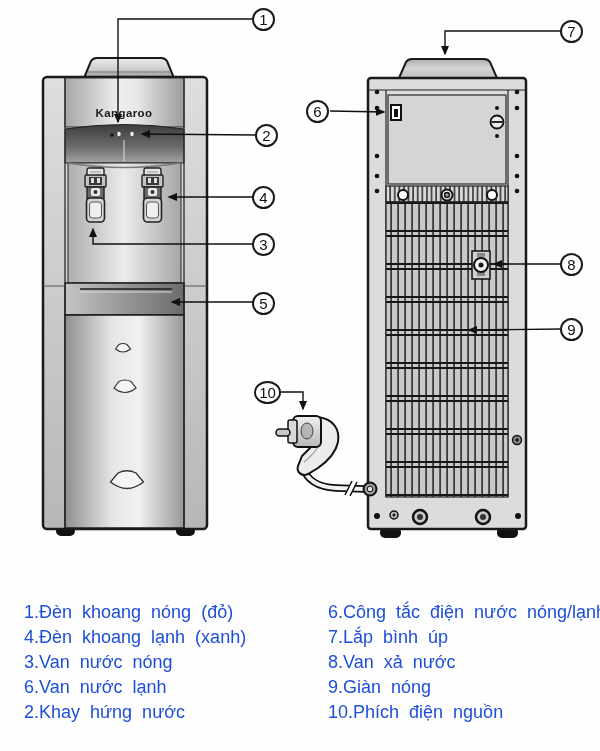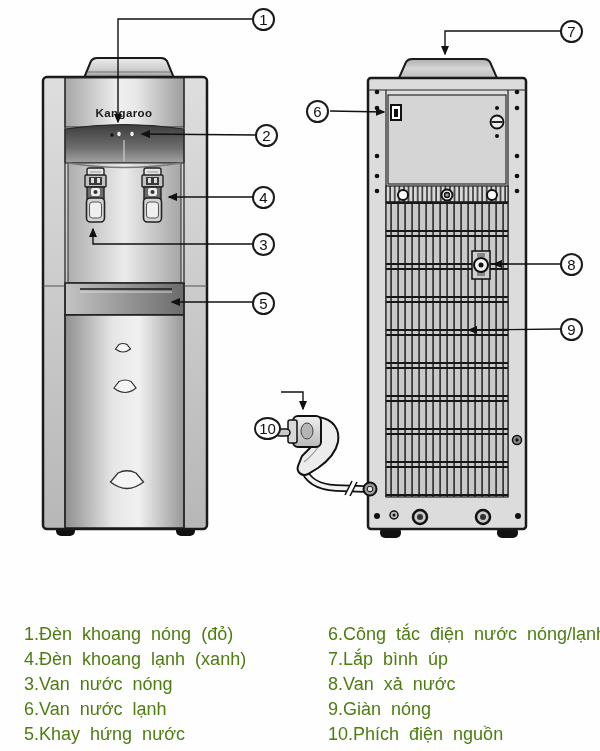--- a/index.html
+++ b/index.html
@@ -7,34 +7,34 @@
     position:relative;width:600px;height:751px;background:#fefefe;overflow:hidden;
     font-family:"Liberation Sans","DejaVu Sans",sans-serif;
   }
   .artwork{position:absolute;left:0;top:0;width:600px;height:751px;}
   .callout{
     position:absolute;box-sizing:border-box;width:23px;height:23px;
     border:2px solid #1a1a1a;border-radius:50%;background:#ffffff;
     display:flex;align-items:center;justify-content:center;
     font-size:15px;color:#111;line-height:1;
   }
-  .callout.wide{width:27px;margin-top:36px;}
+  .callout.wide{width:27px;}
   .c1{left:252px;top:8px;}
   .c2{left:255px;top:124px;}
   .c3{left:252px;top:233px;}
   .c4{left:252px;top:186px;}
   .c5{left:252px;top:292px;}
   .c6{left:306px;top:100px;}
   .c7{left:560px;top:20px;}
   .c8{left:560px;top:253px;}
   .c9{left:560px;top:318px;}
   .c10{left:254px;top:381px;}
   .legend{
-    position:absolute;top:622px;margin:0;padding:0;list-style:none;
-    font-size:18px;line-height:25px;color:#4d7c0f;word-spacing:5px;white-space:nowrap;
+    position:absolute;top:600px;margin:0;padding:0;list-style:none;
+    font-size:18px;line-height:25px;color:#1d4ed8;word-spacing:5px;white-space:nowrap;
   }
   .legend-left{left:24px;}
   .legend-right{left:328px;}
 </style>
 </head>
 <body>
 
 <div class="canvas">
 
   <svg class="artwork" viewBox="0 0 600 751" xmlns="http://www.w3.org/2000/svg">
@@ -279,21 +279,21 @@
   <div class="callout c7">7</div>
   <div class="callout c8">8</div>
   <div class="callout c9">9</div>
   <div class="callout c10 wide">10</div>
 
   <ul class="legend legend-left">
     <li>1.Đèn khoang nóng (đỏ)</li>
     <li>4.Đèn khoang lạnh (xanh)</li>
     <li>3.Van nước nóng</li>
     <li>6.Van nước lạnh</li>
-    <li>5.Khay hứng nước</li>
+    <li>2.Khay hứng nước</li>
   </ul>
   <ul class="legend legend-right">
     <li>6.Công tắc điện nước nóng/lạnh</li>
     <li>7.Lắp bình úp</li>
     <li>8.Van xả nước</li>
     <li>9.Giàn nóng</li>
     <li>10.Phích điện nguồn</li>
   </ul>
 
 </div>

